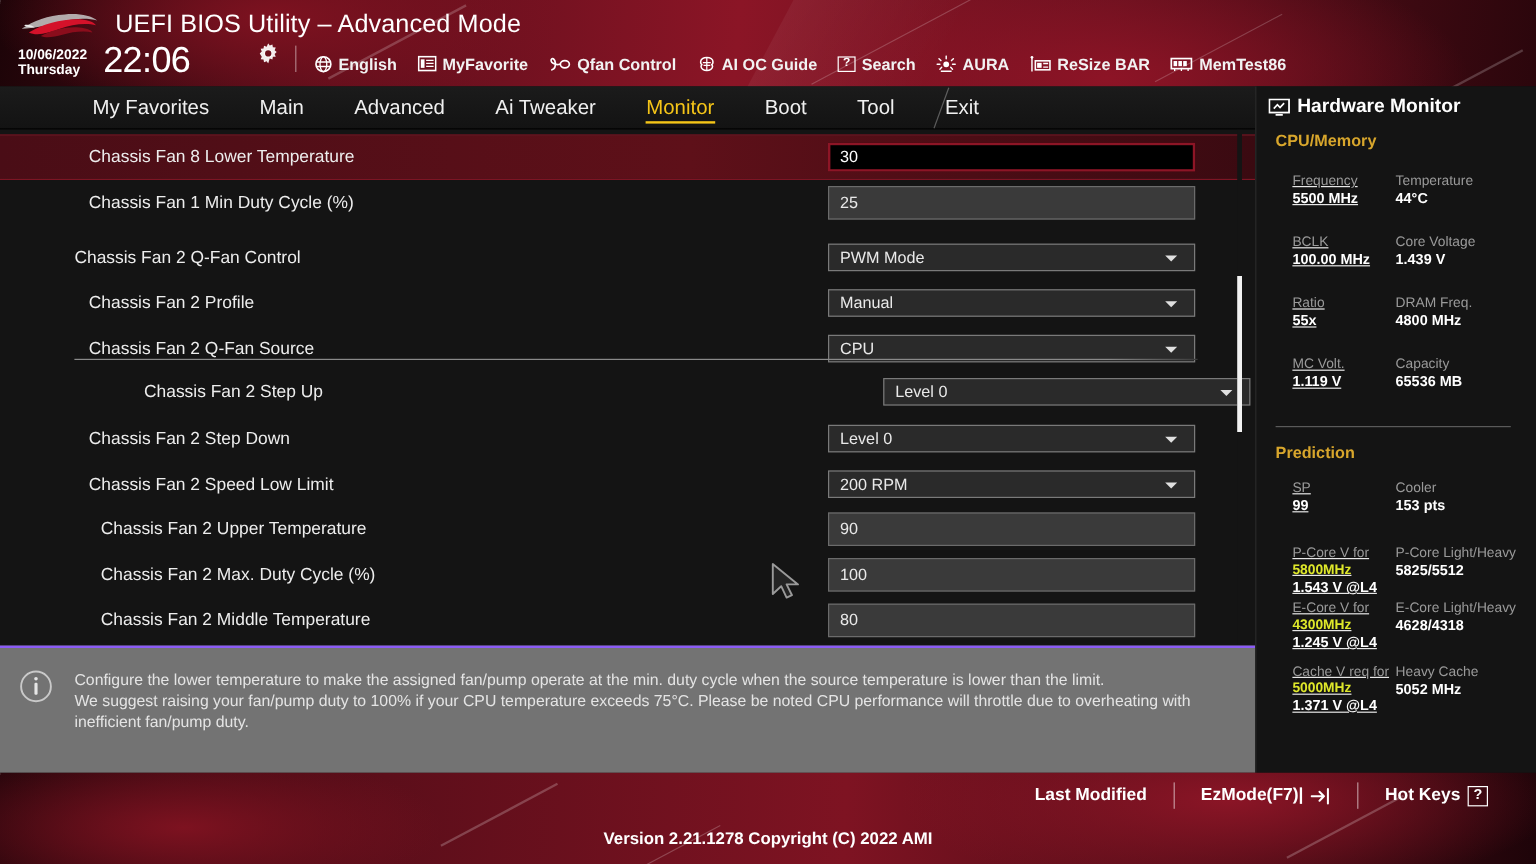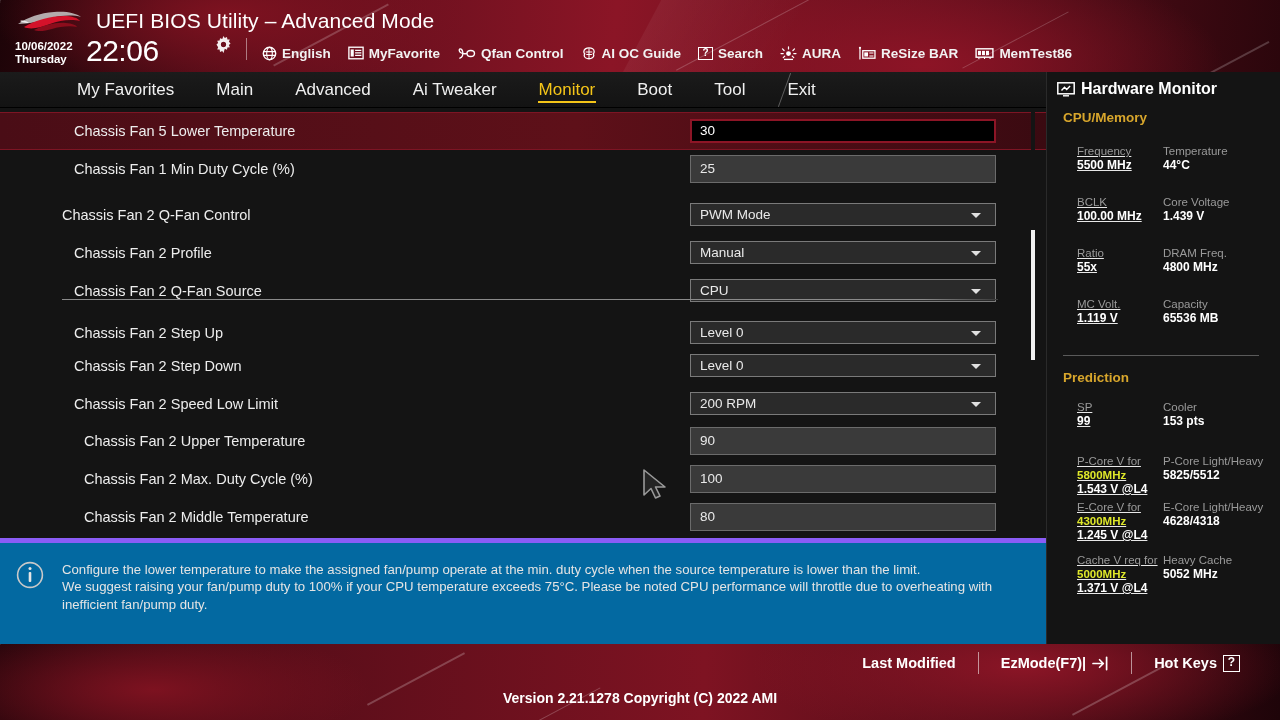--- a/index.html
+++ b/index.html
@@ -93,21 +93,21 @@
      background:linear-gradient(90deg,#8a8a8a 0%,#8a8a8a 92%,#3a3a3a 100%); }
 
   .scrolltrack{ position:absolute; left:1031px; top:0px; width:4px; height:430px; background:#141414; }
   .scrollthumb{ position:absolute; left:1031px; width:4px; background:#f2f2f2; }
 
   .cursor{ position:absolute; left:641px; top:360px; width:30px; height:34px; }
 
   
   .help{
     position:absolute; left:0; top:538px; width:1046px; height:106px;
-    background:#0369a1; border-top:5px solid #8b5cf6;
+    background:#737373; border-top:2px solid #8b5cf6;
   }
   .infocircle{ position:absolute; left:16px; top:18px; width:28px; height:28px; }
   .helptext{ position:absolute; left:62px; top:18px; width:950px; font-size:13.2px;
      line-height:17.4px; color:#e4e4e4; }
 
   
   .side{
     position:absolute; left:1046px; top:72px; width:280px; height:572px;
     background:#141414; border-left:1px solid #2a2a2a;
   }
@@ -254,21 +254,21 @@
       <div class="tab active">Monitor</div>
       <div class="tab">Boot</div>
       <div class="tab">Tool</div>
       <div class="tab">Exit</div>
     </div>
 </div>
 
 <div class="main">
   <div id="rows">
       <div class="row sel" style="top: 4px;">
-        <div class="lbl ind1">Chassis Fan 5 Lower Temperature</div>
+        <div class="lbl ind1">Chassis Fan 8 Lower Temperature</div>
         <div class="field active">
           <span class="val">30</span>
         </div>
       </div>
       <div class="row" style="top: 42px;">
         <div class="lbl ind1">Chassis Fan 1 Min Duty Cycle (%)</div>
         <div class="field">
           <span class="val">25</span>
         </div>
       </div>
@@ -286,21 +286,21 @@
           <span class="caret"></span>
         </div>
       </div>
       <div class="row" style="top: 164px;">
         <div class="lbl ind1">Chassis Fan 2 Q-Fan Source</div>
         <div class="field combo">
           <span class="val">CPU</span>
           <span class="caret"></span>
         </div>
       </div>
-      <div class="row" style="top: 206px;">
+      <div class="row" style="top: 200px; margin-left: 46px;">
         <div class="lbl ind1">Chassis Fan 2 Step Up</div>
         <div class="field combo">
           <span class="val">Level 0</span>
           <span class="caret"></span>
         </div>
       </div>
       <div class="row" style="top: 239px;">
         <div class="lbl ind1">Chassis Fan 2 Step Down</div>
         <div class="field combo">
           <span class="val">Level 0</span>

